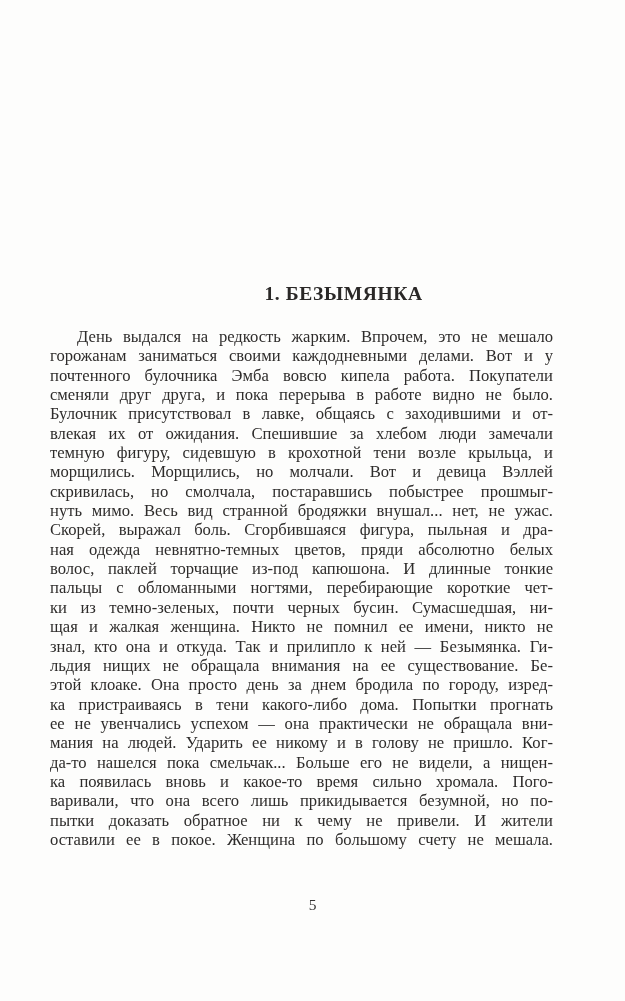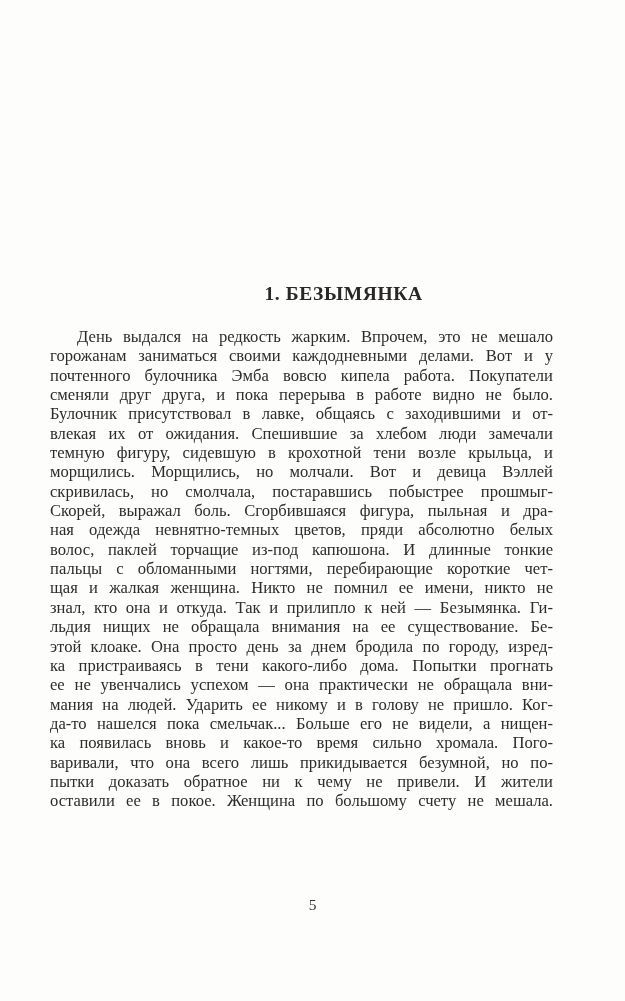--- a/index.html
+++ b/index.html
@@ -60,24 +60,26 @@
   <div class="body-text">
       <div class="line first">День выдался на редкость жарким. Впрочем, это не мешало</div>
       <div class="line">горожанам заниматься своими каждодневными делами. Вот и у</div>
       <div class="line">почтенного булочника Эмба вовсю кипела работа. Покупатели</div>
       <div class="line">сменяли друг друга, и пока перерыва в работе видно не было.</div>
       <div class="line">Булочник присутствовал в лавке, общаясь с заходившими и от-</div>
       <div class="line">влекая их от ожидания. Спешившие за хлебом люди замечали</div>
       <div class="line">темную фигуру, сидевшую в крохотной тени возле крыльца, и</div>
       <div class="line">морщились. Морщились, но молчали. Вот и девица Вэллей</div>
       <div class="line">скривилась, но смолчала, постаравшись побыстрее прошмыг-</div>
+      <div class="line">нуть мимо. Весь вид странной бродяжки внушал... нет, не ужас.</div>
       <div class="line">Скорей, выражал боль. Сгорбившаяся фигура, пыльная и дра-</div>
       <div class="line">ная одежда невнятно-темных цветов, пряди абсолютно белых</div>
       <div class="line">волос, паклей торчащие из-под капюшона. И длинные тонкие</div>
       <div class="line">пальцы с обломанными ногтями, перебирающие короткие чет-</div>
+      <div class="line">ки из темно-зеленых, почти черных бусин. Сумасшедшая, ни-</div>
       <div class="line">щая и жалкая женщина. Никто не помнил ее имени, никто не</div>
       <div class="line">знал, кто она и откуда. Так и прилипло к ней — Безымянка. Ги-</div>
       <div class="line">льдия нищих не обращала внимания на ее существование. Бе-</div>
       <div class="line">этой клоаке. Она просто день за днем бродила по городу, изред-</div>
       <div class="line">ка пристраиваясь в тени какого-либо дома. Попытки прогнать</div>
       <div class="line">ее не увенчались успехом — она практически не обращала вни-</div>
       <div class="line">мания на людей. Ударить ее никому и в голову не пришло. Ког-</div>
       <div class="line">да-то нашелся пока смельчак... Больше его не видели, а нищен-</div>
       <div class="line">ка появилась вновь и какое-то время сильно хромала. Пого-</div>
       <div class="line">варивали, что она всего лишь прикидывается безумной, но по-</div>

